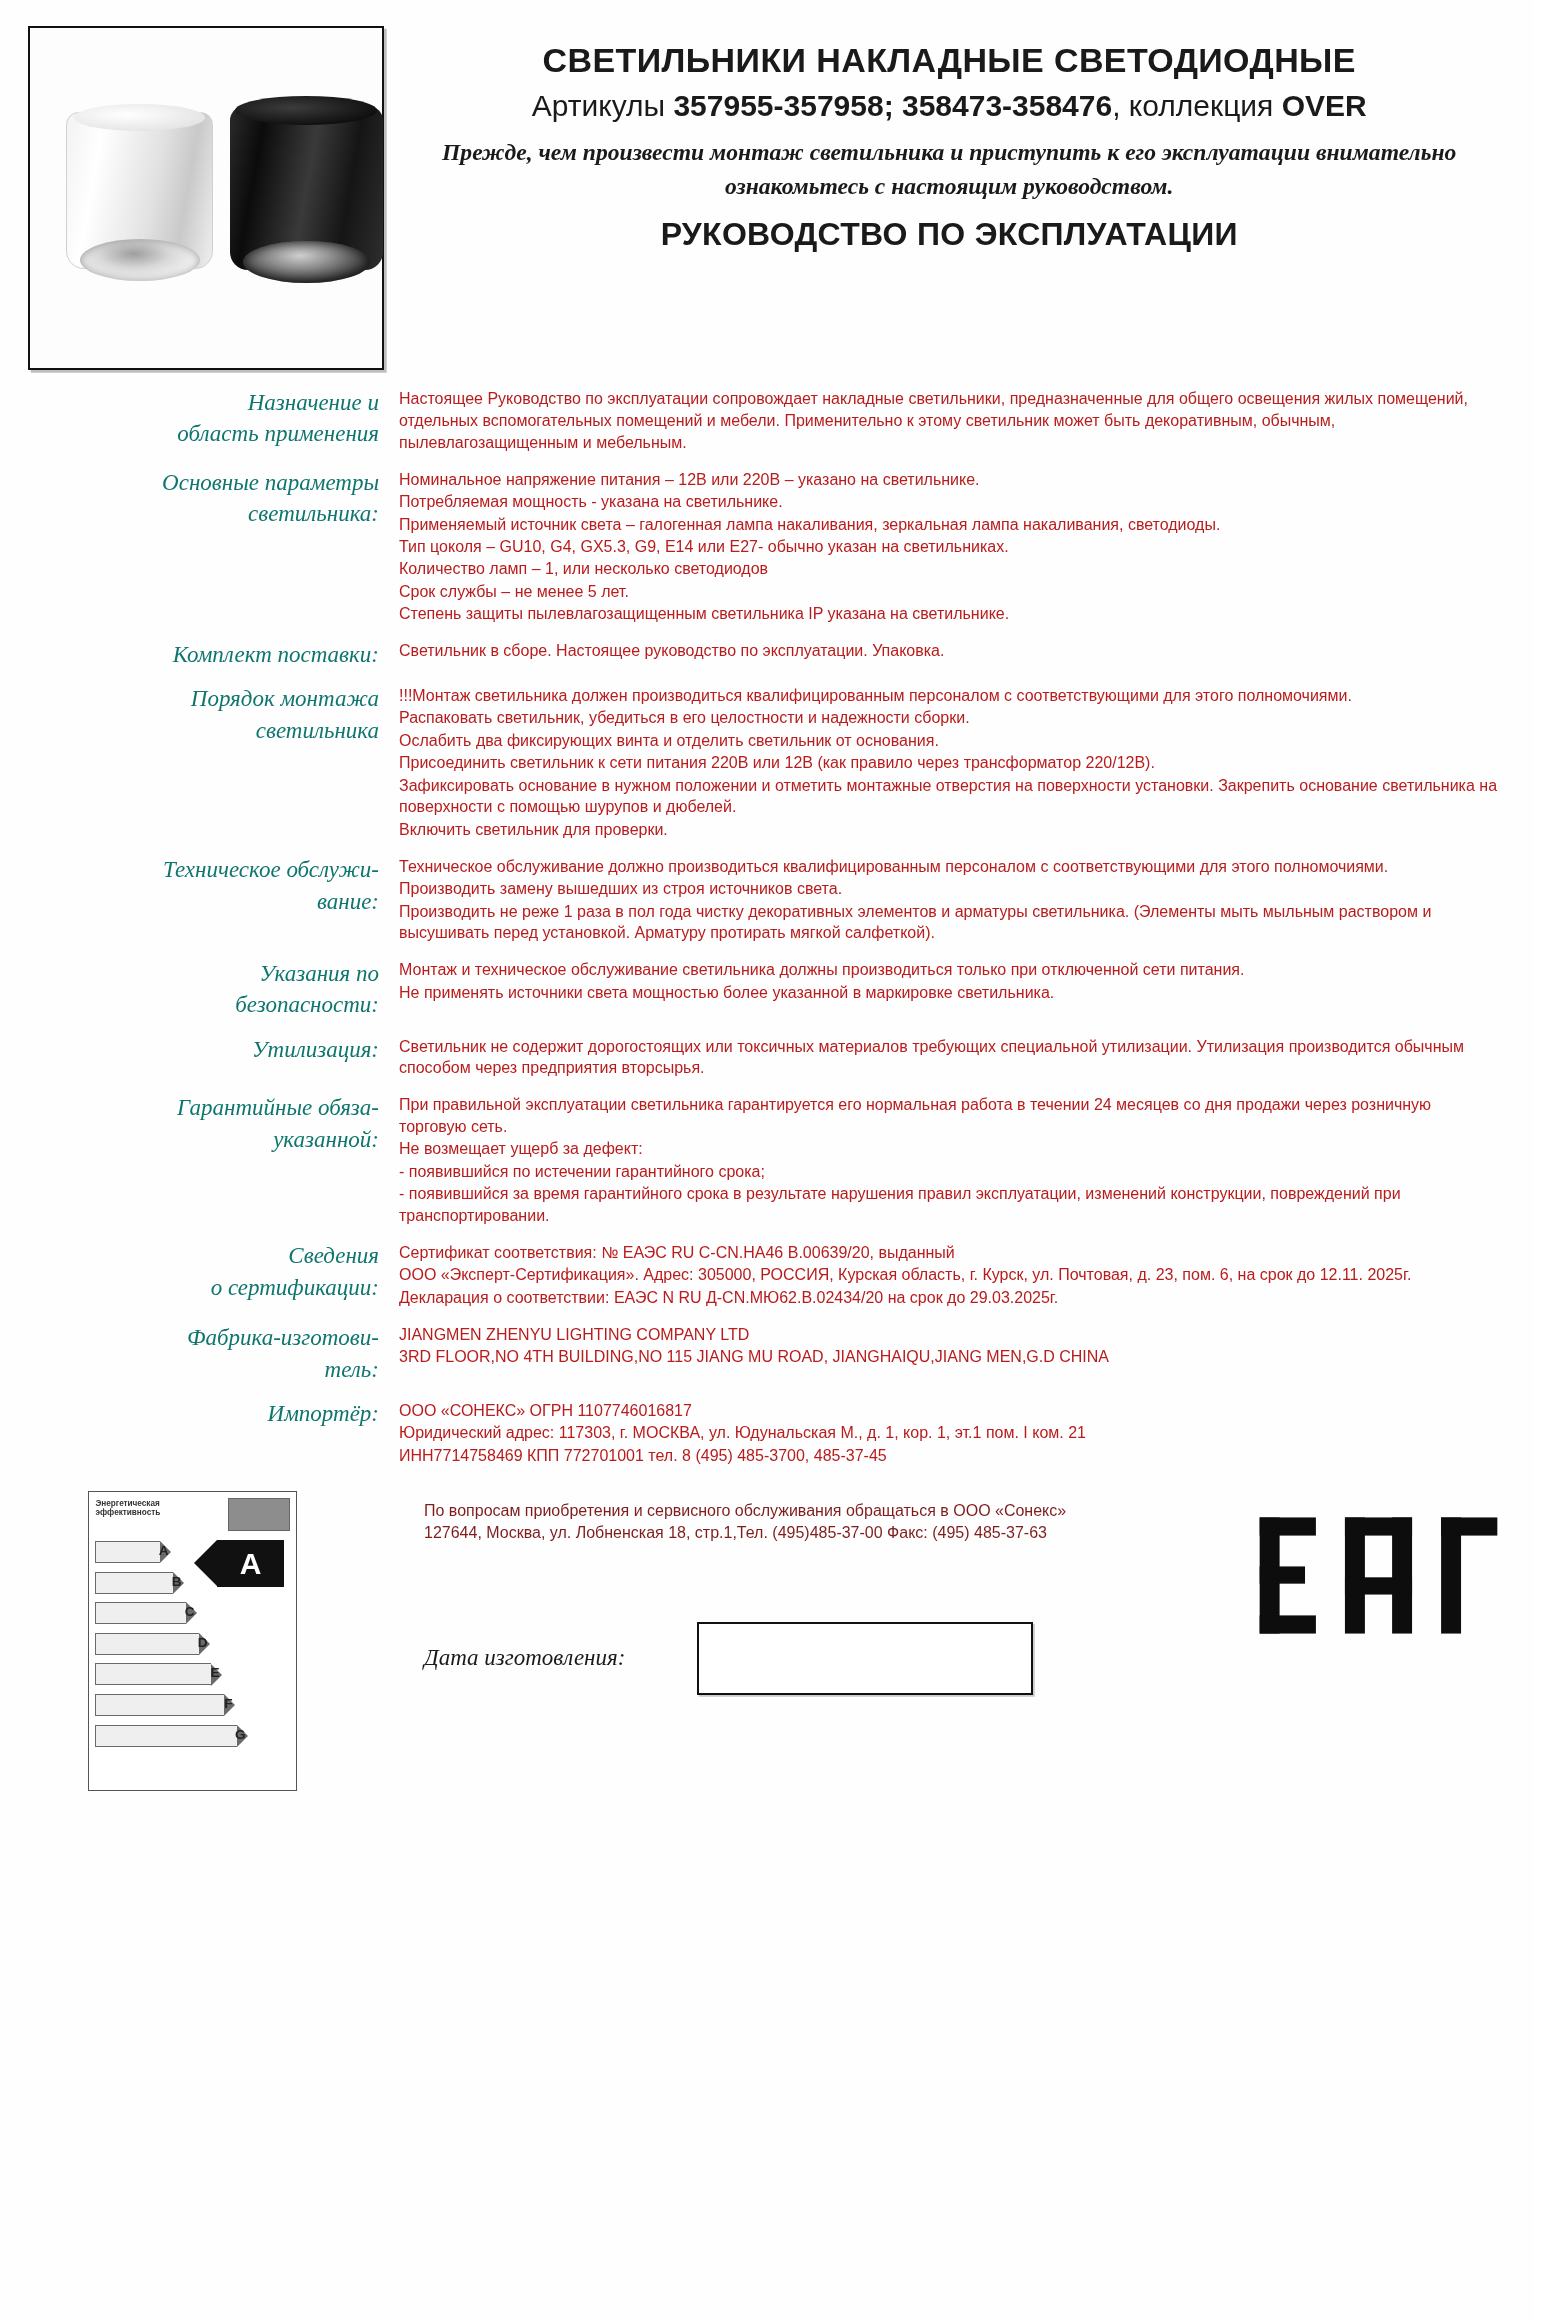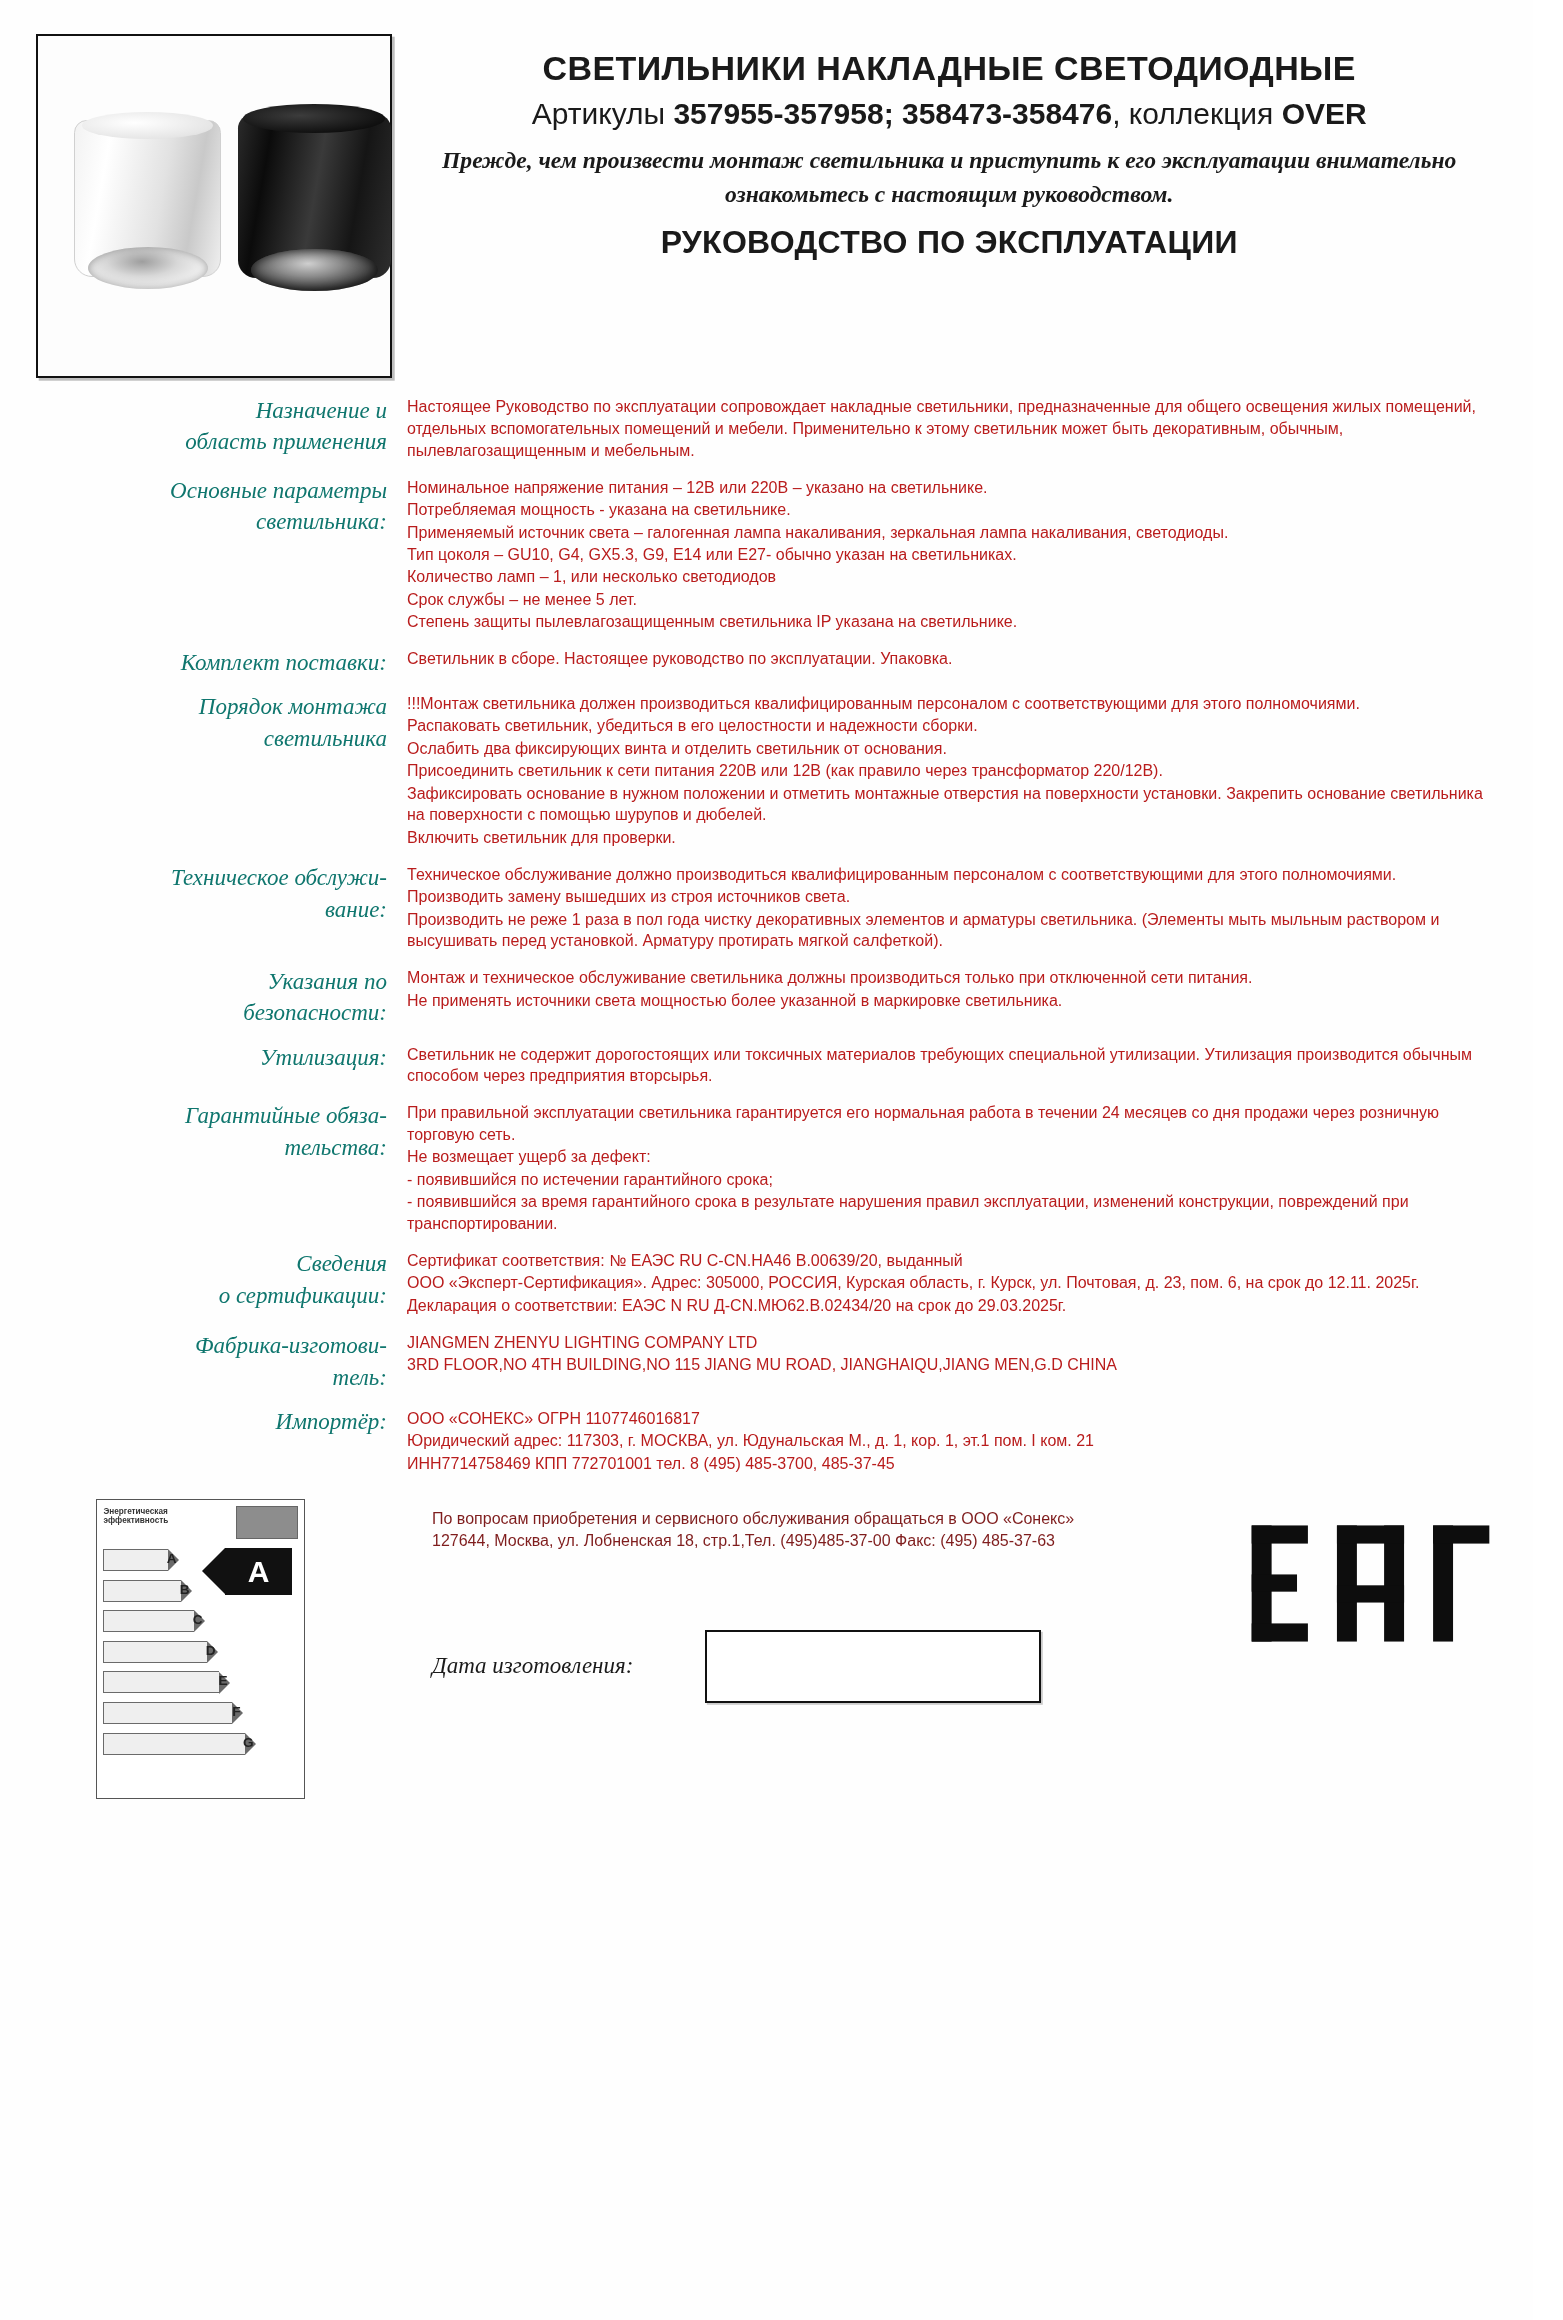--- a/index.html
+++ b/index.html
@@ -9,21 +9,21 @@
     height:2320px;
     font-family:"Liberation Sans", sans-serif;
     color:#1a1a1a;
     position:relative;
     overflow:hidden;
   }
   .page{
     position:relative;
     width:1533px;
     height:2320px;
-    padding:16px;
+    padding:8px;
     box-sizing:border-box;
     background:#fefefe;
   }
 
   
   .header{
     display:flex;
     align-items:flex-start;
     padding:12.7px 23.6px 0 12.7px;
     box-sizing:border-box;
@@ -363,21 +363,21 @@
         <div class="label">
           <div>Утилизация:</div>
         </div>
         <div class="body">
           <p>Светильник не содержит дорогостоящих или токсичных материалов требующих специальной утилизации. Утилизация производится обычным способом через предприятия вторсырья.</p>
         </div>
       </div>
       <div class="row">
         <div class="label">
           <div>Гарантийные обяза-</div>
-          <div>тельства:</div>
+          <div>указанной:</div>
         </div>
         <div class="body">
           <p>При правильной эксплуатации светильника гарантируется его нормальная работа в течении 24 месяцев со дня продажи через розничную торговую сеть.</p>
           <p>Не возмещает ущерб за дефект:</p>
           <p>- появившийся по истечении гарантийного срока;</p>
           <p>- появившийся за время гарантийного срока в результате нарушения правил эксплуатации, изменений конструкции, повреждений при транспортировании.</p>
         </div>
       </div>
       <div class="row">
         <div class="label">

